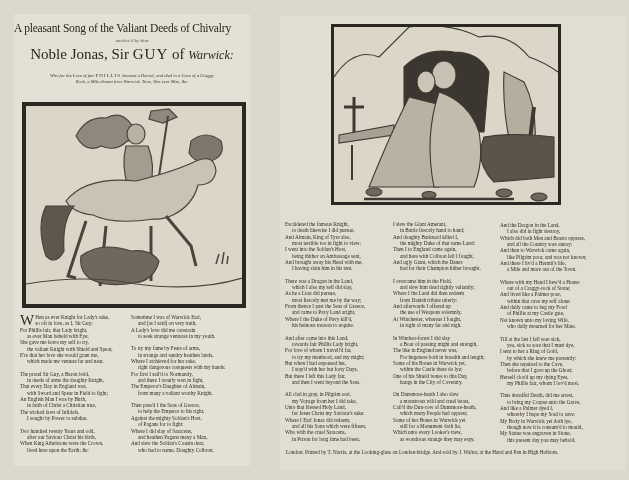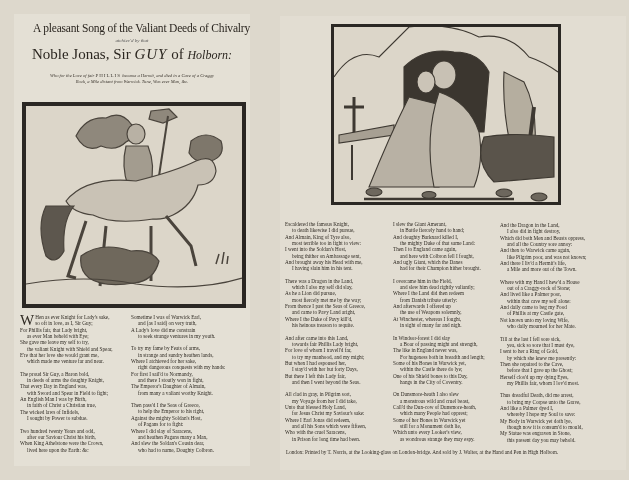--- a/index.html
+++ b/index.html
@@ -12,31 +12,31 @@
   }
   .sheet {
     position: absolute;
     background: #e4e0d5;
   }
   .sheet.left { left: 14px; top: 14px; width: 236px; height: 452px; }
   .sheet.right { left: 280px; top: 16px; width: 346px; height: 454px; background: #e2ddd2; }
 
   .title1 {
     position: absolute; left: 14px; top: 22px; width: 236px;
-    text-align: right; font-size: 11.5px; letter-spacing: -0.2px; white-space: nowrap;
+    text-align: left; font-size: 11.5px; letter-spacing: -0.2px; white-space: nowrap;
   }
   .title2 {
     position: absolute; left: 14px; top: 38px; width: 236px;
     text-align: center; font-size: 5px; font-style: italic; color: #555;
   }
   .title3 {
     position: absolute; left: 14px; top: 46px; width: 236px;
     text-align: center; font-size: 15px; white-space: nowrap;
   }
-  .title3 .guy { font-style: italic; letter-spacing: 1px; }
+  .title3 .guy { letter-spacing: 1px; }
   .title3 .warwick { font-style: italic; font-size: 12px; }
   .title4 {
     position: absolute; left: 18px; top: 73px; width: 228px;
     text-align: center; font-size: 4.6px; font-style: italic; line-height: 6px; color: #3b352e;
   }
   .title4 .caps { font-style: normal; letter-spacing: 1px; font-size: 5px; }
 
   .woodcut {
     position: absolute; border: 3px solid #2b2824; background: #dcd6c9; overflow: hidden;
   }
@@ -63,21 +63,21 @@
 </style>
 </head>
 <body>
 
 <div class="sheet left"></div>
 <div class="sheet right"></div>
 
 <div class="title1">A pleasant Song of the Valiant Deeds of Chivalry</div>
 <div class="title2">atchiev'd by that</div>
 <div class="title3">
-  <span>Noble Jonas, Sir </span><span class="guy">GUY</span><span> of </span><span class="warwick">Holborn:</span>
+  <span>Noble Jonas, Sir </span><span class="guy">GUY</span><span> of </span><span class="warwick">Warwick:</span>
 </div>
 <div class="title4">
   <span>Who for the Love of fair </span><span class="caps">PHILLIS</span><span> became a Hermit, and died in a Cave of a Craggy</span><br>
   <span>Rock, a Mile distant from Warwick.   Tune, Was ever Man, &amp;c.</span>
 </div>
 
 <div class="woodcut knight">
   <svg width="216" height="198" viewBox="0 0 216 198">
     <rect width="216" height="198" fill="#dcd6c9"></rect>
     <g fill="none" stroke="#4a443c" stroke-width="1.2">

